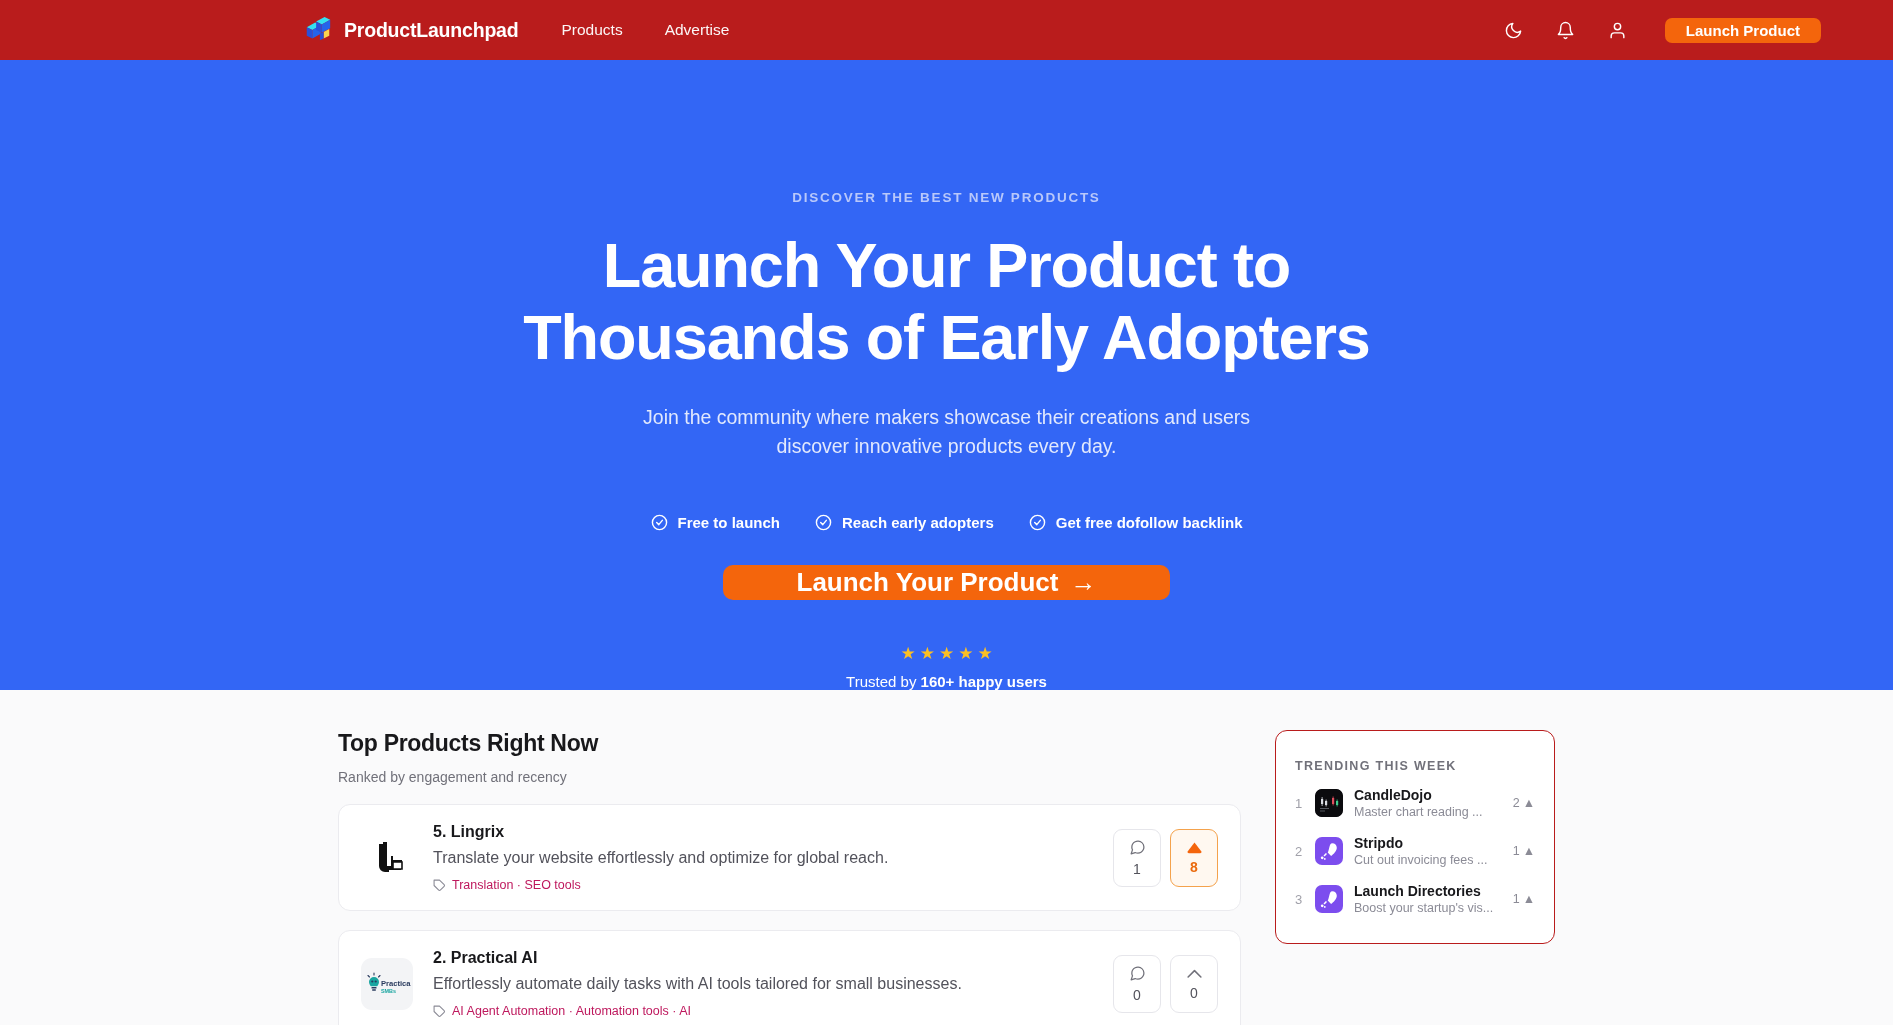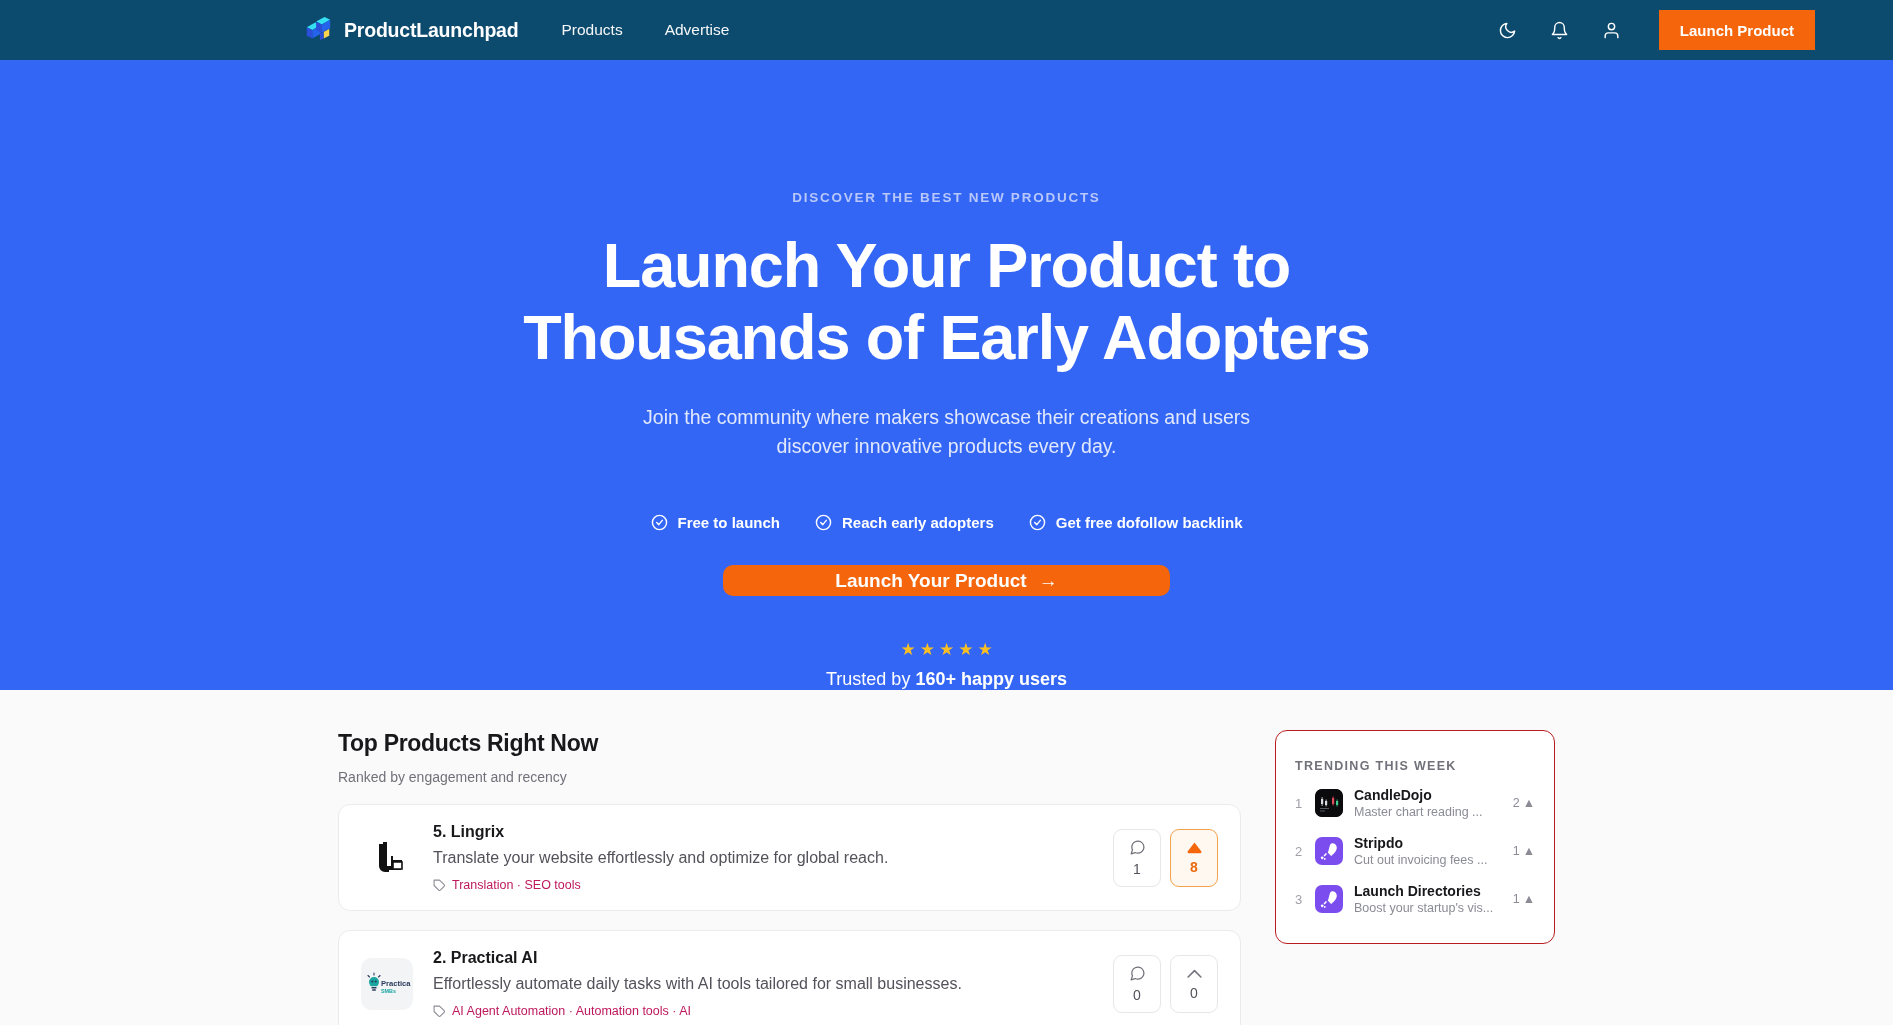--- a/index.html
+++ b/index.html
@@ -5,23 +5,23 @@
   * { margin:0; padding:0; box-sizing:border-box; }
   html, body {
     width:1893px; height:1025px;
     font-family:"Liberation Sans", sans-serif;
     background:#FAFAFB;
     overflow:hidden;
   }
 
   
   .navbar {
-    height:60px; background:#0c4a6e;
+    height:60px; background:#b91c1c;
     display:flex; align-items:flex-start;
-    padding:0 8px 0 0;
+    padding:0 2px 0 0;
     position:relative;
   }
   .nav-inner {
     width:100%; height:100%;
     display:flex; align-items:center;
     padding-left:303px; padding-right:70px;
   }
   .brand { display:flex; align-items:center; gap:11px; cursor:pointer; }
   .brand-logo { width:30px; height:30px; display:block; }
   .brand-name {
@@ -34,24 +34,24 @@
     cursor:pointer; opacity:0.96;
   }
   .nav-right { margin-left:auto; display:flex; align-items:center; gap:30px; }
   .icon-btn {
     width:22px; height:22px; display:flex; align-items:center;
     justify-content:center; cursor:pointer; color:#ffffff;
   }
   .icon-btn svg { display:block; }
   .launch-btn {
     background:#F4650C; color:#ffffff;
-    border:none; border-radius:0;
+    border:none; border-radius:7px;
     font-family:"Liberation Sans", sans-serif;
     font-size:15px; font-weight:bold;
-    padding:0 21px; height:40px;
+    padding:0 21px; height:25px;
     margin-left:6px; cursor:pointer;
     white-space:nowrap;
   }
 
   
   .hero {
     background:#3366F5;
     height:630px;
     display:flex; flex-direction:column; align-items:center;
     padding-top:130px;
@@ -78,30 +78,30 @@
   .feature-label {
     color:#ffffff; font-size:15px; font-weight:bold;
   }
   .check-icon { width:17px; height:17px; display:block; color:#ffffff; }
   .hero-cta {
     margin-top:34px;
     background:#F4650C; color:#ffffff;
     border:none; border-radius:10px;
     width:447px; height:52px;
     font-family:"Liberation Sans", sans-serif;
-    font-size:19px; font-weight:bold;
+    font-size:26px; font-weight:bold;
     cursor:pointer;
     display:flex; align-items:center; justify-content:center; gap:12px;
   }
   .stars {
     margin-top:45px; display:flex; gap:4px;
     font-size:17px; color:#FBBF24; line-height:1;
   }
   .trust {
-    margin-top:11px; color:#ffffff; font-size:18px;
+    margin-top:11px; color:#ffffff; font-size:15px;
   }
   .trust b { font-weight:bold; }
 
   
   .content {
     display:flex;
     padding:40px 0 0 0;
     gap:34px;
     justify-content:center;
   }

